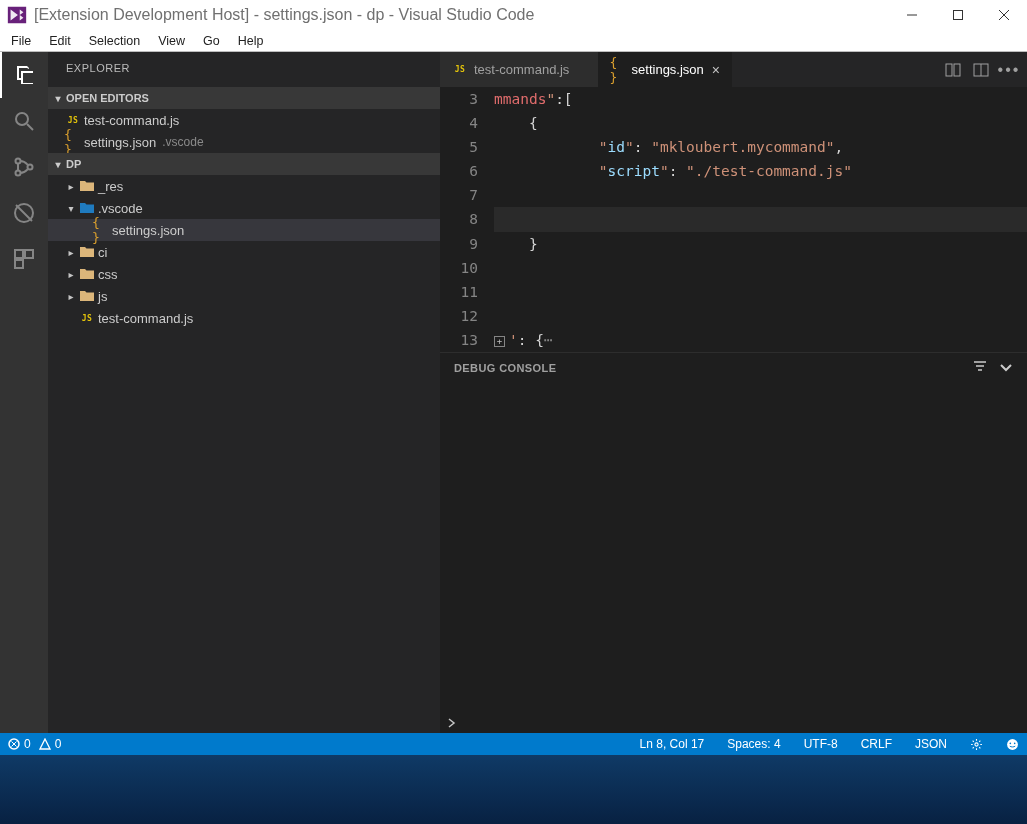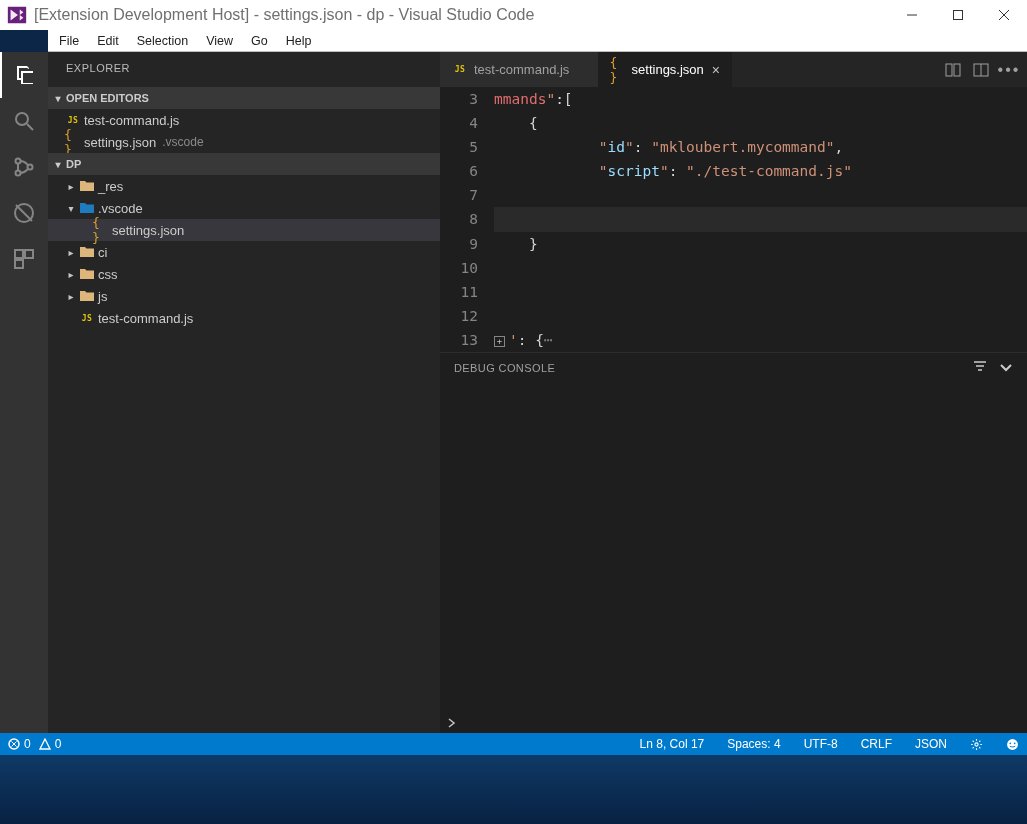--- a/index.html
+++ b/index.html
@@ -6,21 +6,21 @@
   html, body { width: 1027px; height: 824px; font-family: "Segoe UI", Arial, sans-serif; overflow: hidden; }
   body { display: flex; flex-direction: column; background: #0c2647; }
 
   
   .titlebar { height: 30px; background: #ffffff; display: flex; align-items: center; font-size: 16px; color: #707070; }
   .titlebar .vs-logo { width: 22px; height: 22px; margin: 0 6px; }
   .titlebar .title-text { flex: 1; }
   .titlebar .win-ctl { width: 46px; height: 30px; display: flex; align-items: center; justify-content: center; color: #555; }
 
   
-  .menubar { height: 22px; background: #ffffff; display: flex; align-items: center; font-size: 12.5px; color: #222; padding-left: 2px; border-bottom: 1px solid #bdbdbd; margin-left: 48px;}
+  .menubar { height: 22px; background: #ffffff; display: flex; align-items: center; font-size: 12.5px; color: #222; padding-left: 2px; border-bottom: 1px solid #bdbdbd;}
   .menubar .menu-item { padding: 2px 9px; }
 
   
   .workbench { flex: 0 0 681px; display: flex; background: #a16207; color: #cccccc; }
 
   
   .activitybar { width: 48px; background: #333333; display: flex; flex-direction: column; align-items: center; }
   .act-icon { width: 48px; height: 46px; display: flex; align-items: center; justify-content: center; color: #858585; }
   .act-icon.active { color: #ffffff; border-left: 2px solid #ffffff; }
   .act-icon svg { width: 24px; height: 24px; }
@@ -61,21 +61,21 @@
   .tok-str { color:#ce9178; }
   .tok-key { color:#9cdcfe; }
   .tok-brace { color:#d4d4d4; }
   .tok-err { color:#e06c6c; }
   .cursor-line { background:#2a2a2a;}
   .fold-sq { display:inline-block; width:11px; height:11px; border:1px solid #858585; font-size:9px; line-height:9px; text-align:center; color:#bfbfbf; margin-right:4px; vertical-align:1px;}
 
   
   .panel { flex: 1; background:#1e1e1e; border-top:1px solid #2d2d2d; display:flex; flex-direction:column;}
   .panel-header { height:30px; display:flex; align-items:center; padding:0 14px; font-size:11px; color:#a0a0a0; }
-  .panel-header .ptitle { letter-spacing:0.4px; }
+  .panel-header .ptitle { letter-spacing:0.4px;font-weight:bold; }
   .panel-header .pact { margin-left:auto; display:flex; gap:12px; color:#c5c5c5;}
   .breadcrumb-strip { height:20px; display:flex; align-items:center; padding-left:6px; color:#a0a0a0;}
   .breadcrumb-strip svg{ width:12px; height:12px;}
 
   
   .statusbar { height: 22px; background: #007acc; color: #ffffff; display:flex; align-items:center; font-size:12px; padding:0 8px;}
   .statusbar .sl { display:flex; gap:8px; align-items:center;}
   .statusbar .sr { margin-left:auto; display:flex; gap:23px; align-items:center;}
   .statusbar .sitem { display:flex; gap:4px; align-items:center; cursor:pointer;}
 

